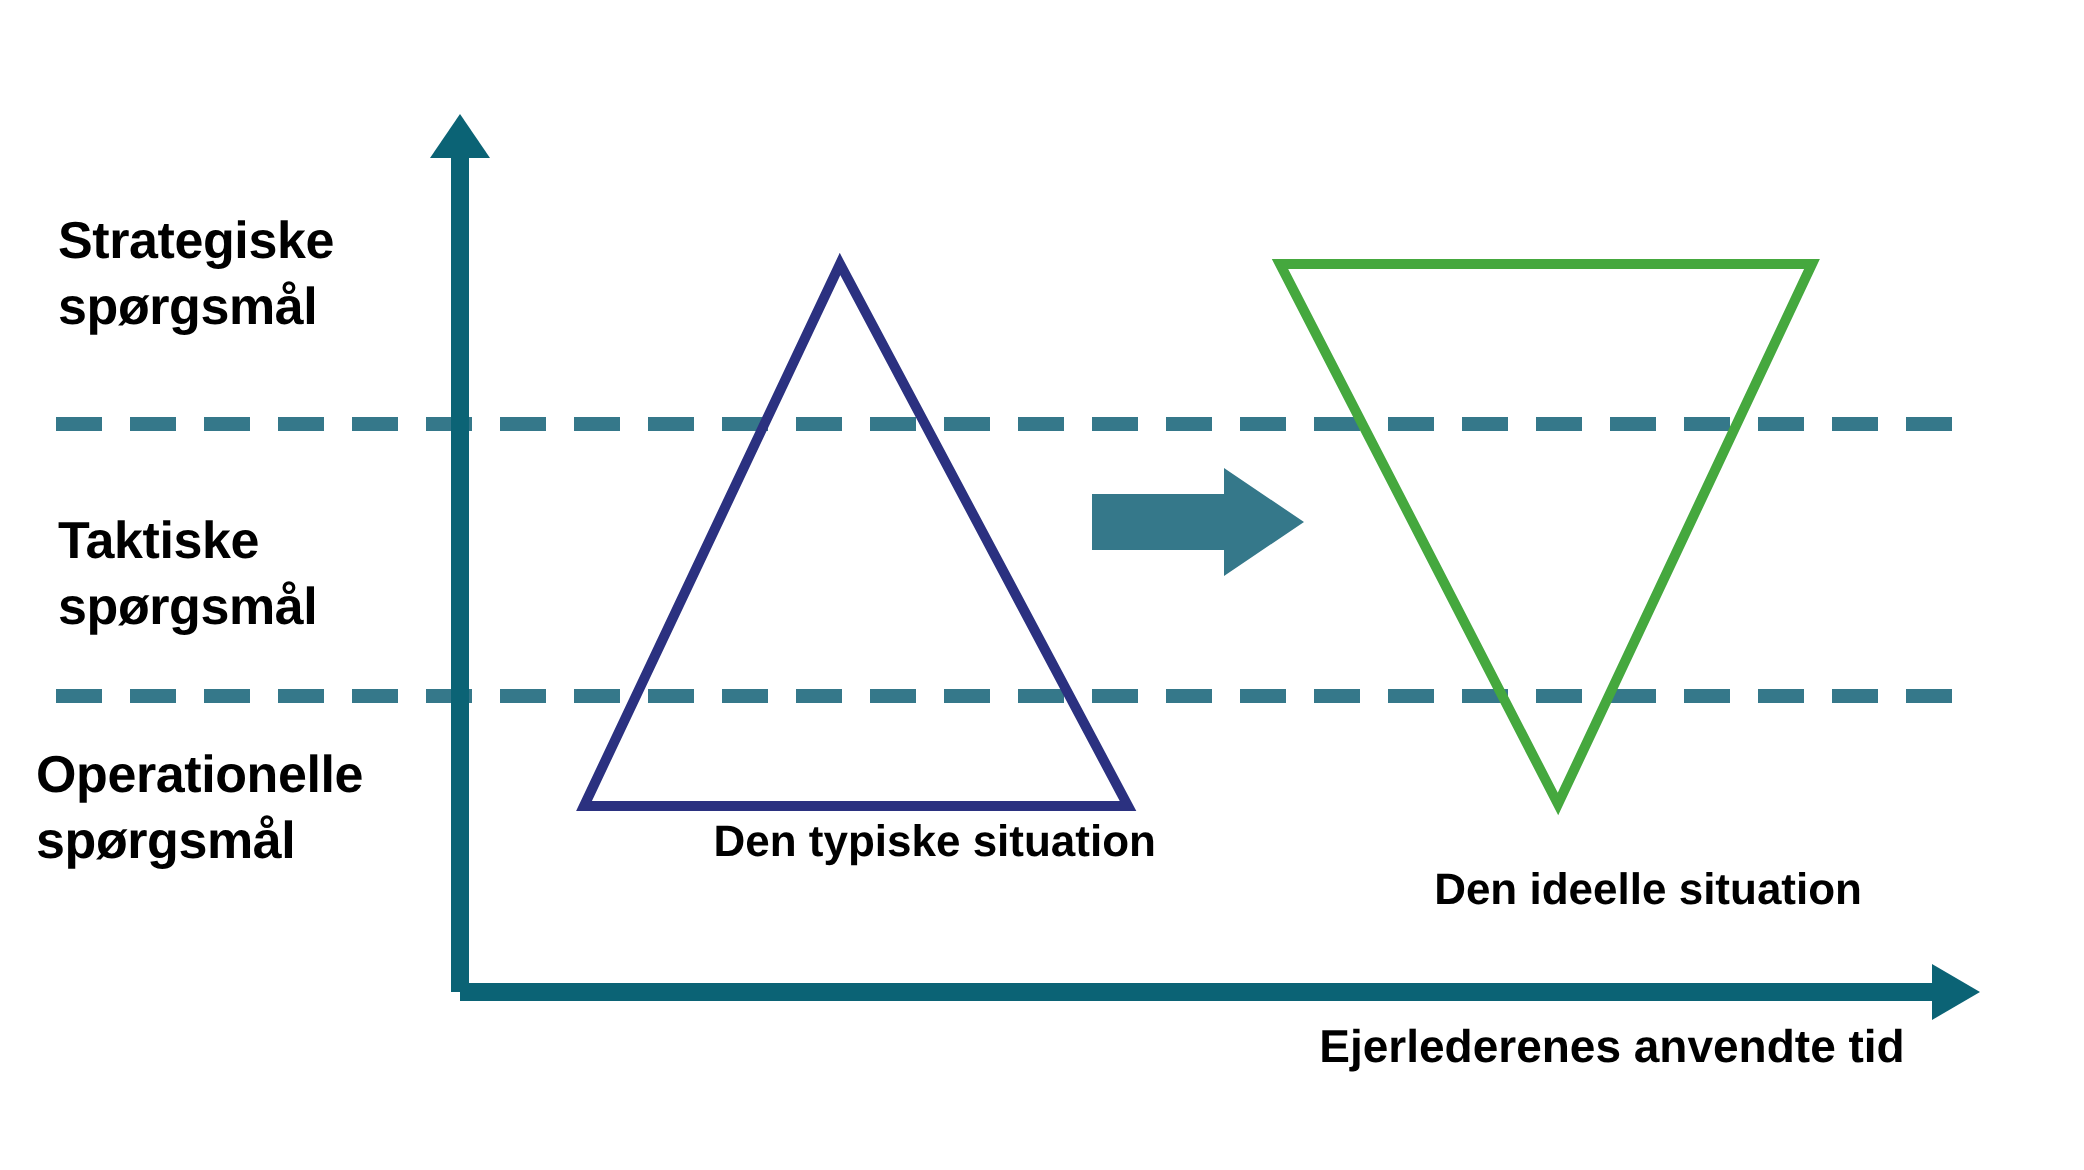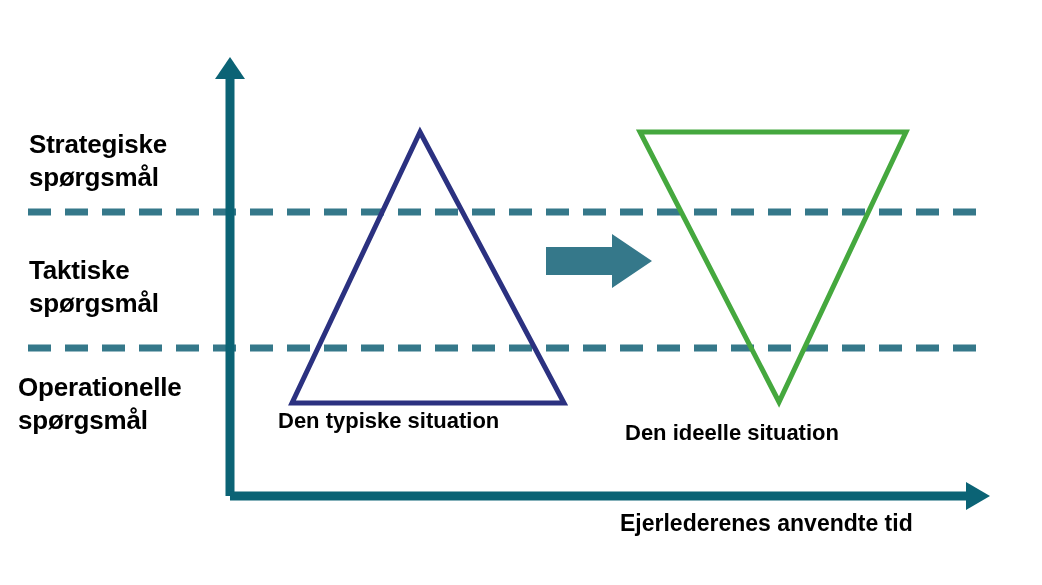--- a/index.html
+++ b/index.html
@@ -29,43 +29,43 @@
   .band-label {
     position: absolute;
     font-family: "Liberation Sans", sans-serif;
     font-weight: bold;
     font-size: 26px;
     line-height: 33px;
     color: #000000;
     white-space: pre-line;
     letter-spacing: -0.2px;
   }
-  #band-label-strategic { left: 29px; top: 104px; margin-top: 24px; }
+  #band-label-strategic { left: 29px; top: 104px; }
   #band-label-tactical  { left: 29px; top: 254px; }
   #band-label-operational { left: 18px; top: 371px; }
 
   .shape-caption {
     position: absolute;
     font-family: "Liberation Sans", sans-serif;
     font-weight: bold;
     font-size: 22px;
     line-height: 26px;
     color: #000000;
-    text-align: left;
+    text-align: right;
     white-space: nowrap;
   }
   #caption-typical { left: 278px; top: 408px; width: 300px; }
-  #caption-ideal   { left: 625px; top: 420px; width: 306px; }
+  #caption-ideal   { left: 625px; top: 432px; width: 306px; }
 
   #axis-x-label {
     position: absolute;
     left: 620px;
     top: 509px;
     width: 372px;
-    text-align: left;
+    text-align: center;
     font-family: "Liberation Sans", sans-serif;
     font-weight: bold;
     font-size: 23px;
     line-height: 28px;
     color: #000000;
     white-space: nowrap;
   }
 </style>
 </head>
 <body>

